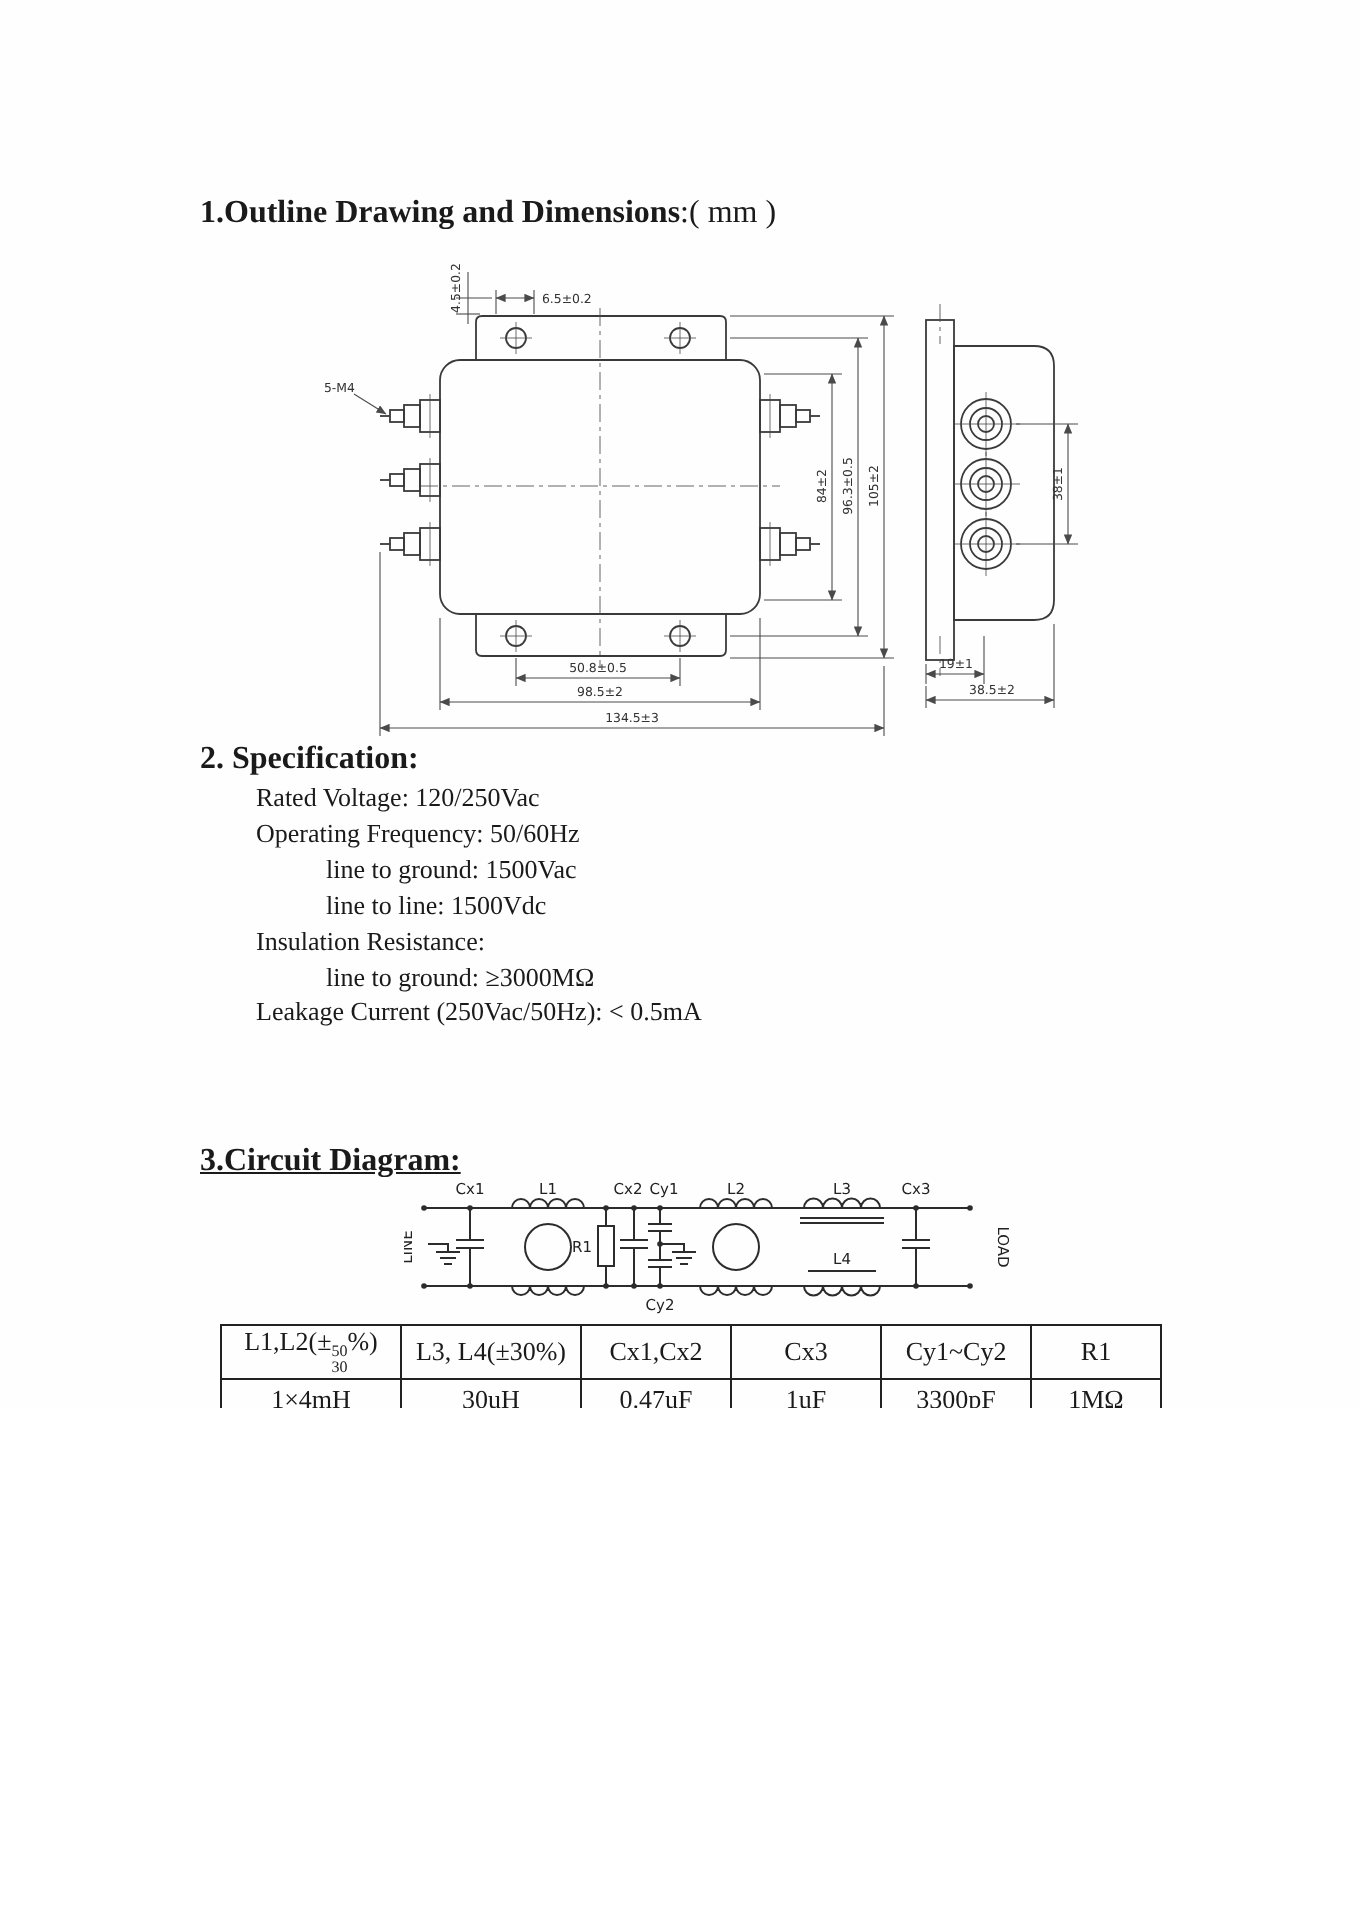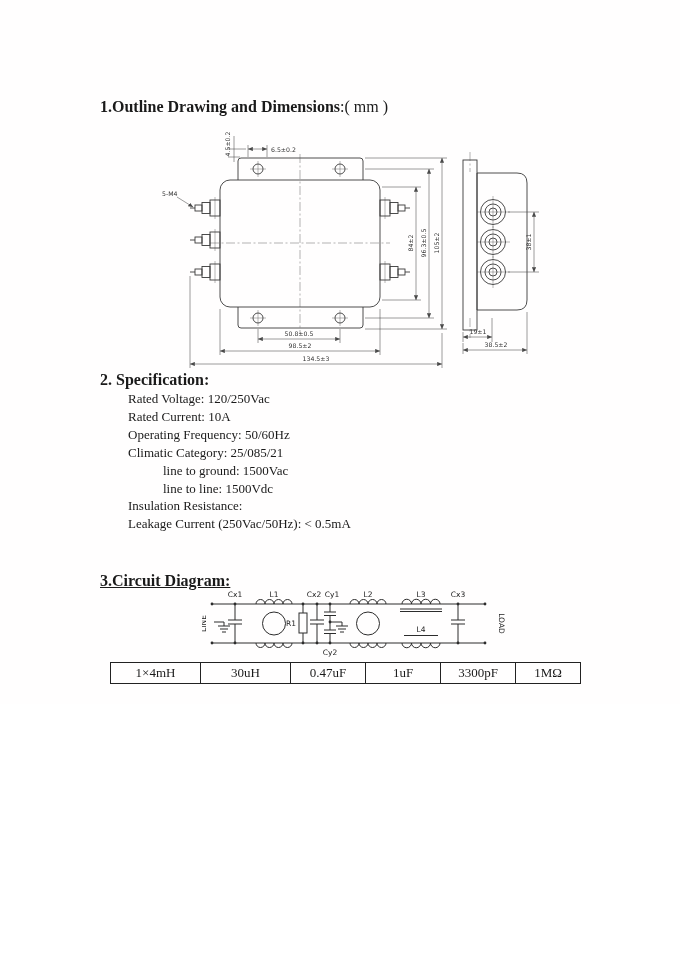--- a/index.html
+++ b/index.html
@@ -193,26 +193,25 @@
       <line class="dim" x1="343" y1="213" x2="343" y2="224"></line>
         <line class="dim" x1="407" y1="182" x2="407" y2="224"></line>
       <line class="dim" x1="343" y1="220" x2="407" y2="220" marker-start="url(#ar)" marker-end="url(#ar)"></line>
       <text class="dtxt" x="376" y="217" text-anchor="middle">38.5±2</text>
     </g>
   </svg>
 
   <div class="sec-title" style="top:371px;">2. Specification:</div>
   <div class="spec">
     <div class="ln">Rated Voltage: 120/250Vac</div>
-    <div class="ln">Rated Current: 10A</div>
     <div class="ln">Operating Frequency: 50/60Hz</div>
-    <div class="ln">Climatic Category: 25/085/21</div>
     <div class="ln ind2">line to ground: 1500Vac</div>
     <div class="ln ind2">line to line: 1500Vdc</div>
     <div class="ln">Insulation Resistance:</div>
+    <div class="ln ind2">line to ground: ≥3000MΩ</div>
     <div class="ln">Leakage Current (250Vac/50Hz): &lt; 0.5mA</div>
   </div>
 
   <div class="sec-title" style="top:572px;text-decoration:underline;">3.Circuit Diagram:</div>
 
   <svg class="circuit-svg" width="310" height="78" viewBox="0 0 310 78">
 
     <line class="cw" x1="10" y1="18" x2="283" y2="18"></line>
     <line class="cw" x1="10" y1="57" x2="283" y2="57"></line>
 
@@ -322,20 +321,31 @@
   <table class="comp">
     <colgroup>
         <col style="width:90px">
         <col style="width:90px">
         <col style="width:75px">
         <col style="width:75px">
         <col style="width:75px">
         <col style="width:65px">
       </colgroup>
     <tbody>
+        <tr>
+      <td><span>L1,L2(±</span><span class="frac">
+              <span>50</span>
+              <span>30</span>
+            </span><span>%)</span></td>
+      <td>L3, L4(±30%)</td>
+      <td>Cx1,Cx2</td>
+      <td>Cx3</td>
+      <td>Cy1~Cy2</td>
+      <td>R1</td>
+    </tr>
     <tr>
       <td>1×4mH</td>
       <td>30uH</td>
       <td>0.47uF</td>
       <td>1uF</td>
       <td>3300pF</td>
       <td>1MΩ</td>
     </tr>
   </tbody>
     </table>

